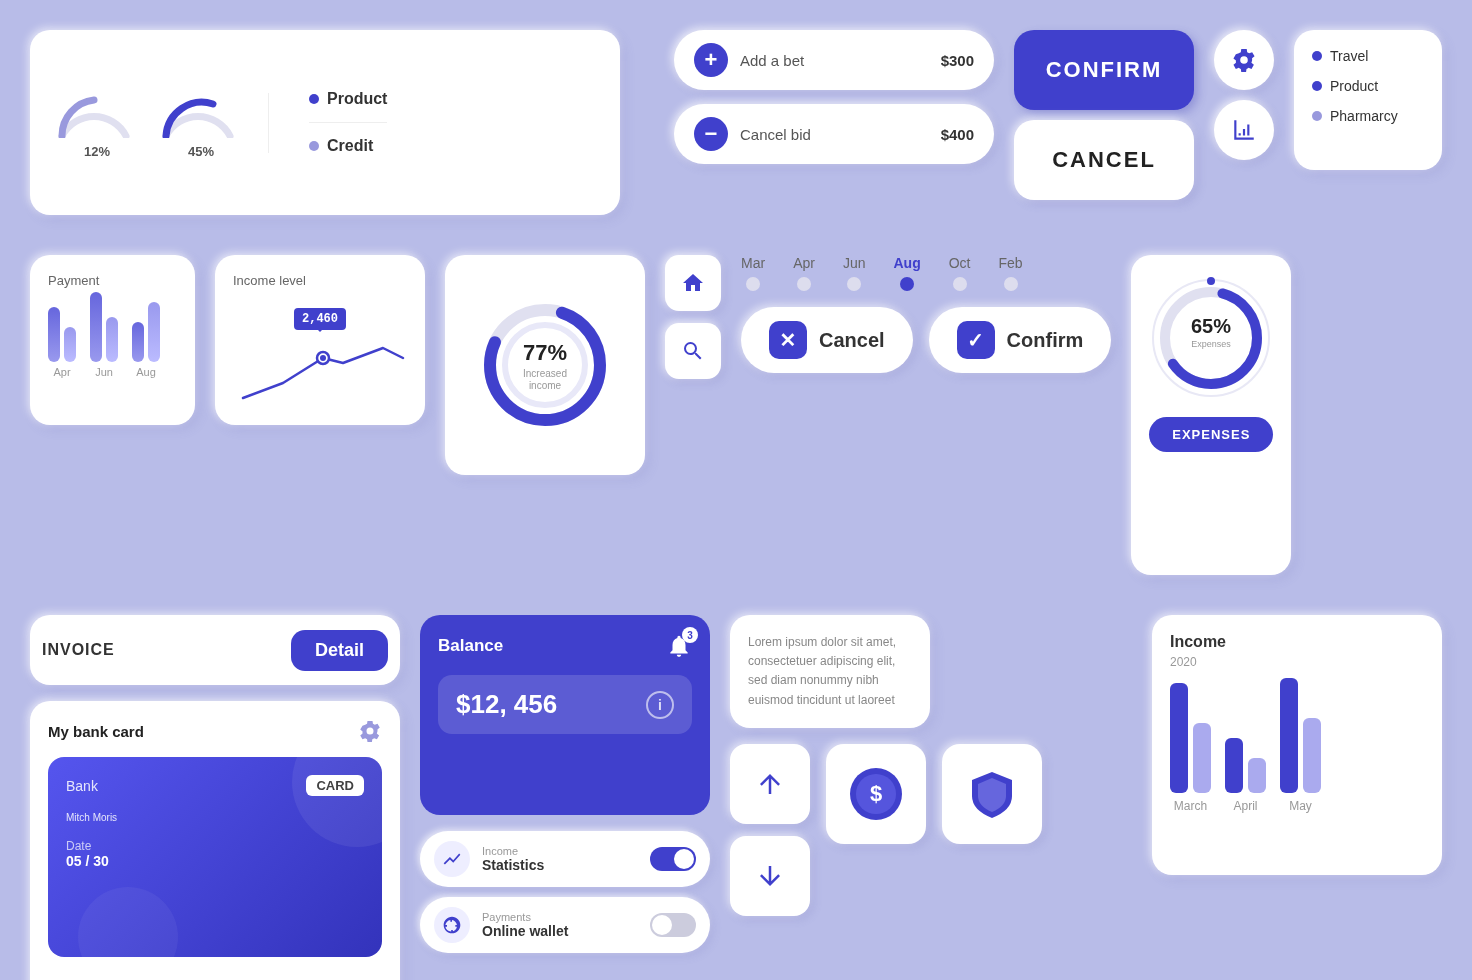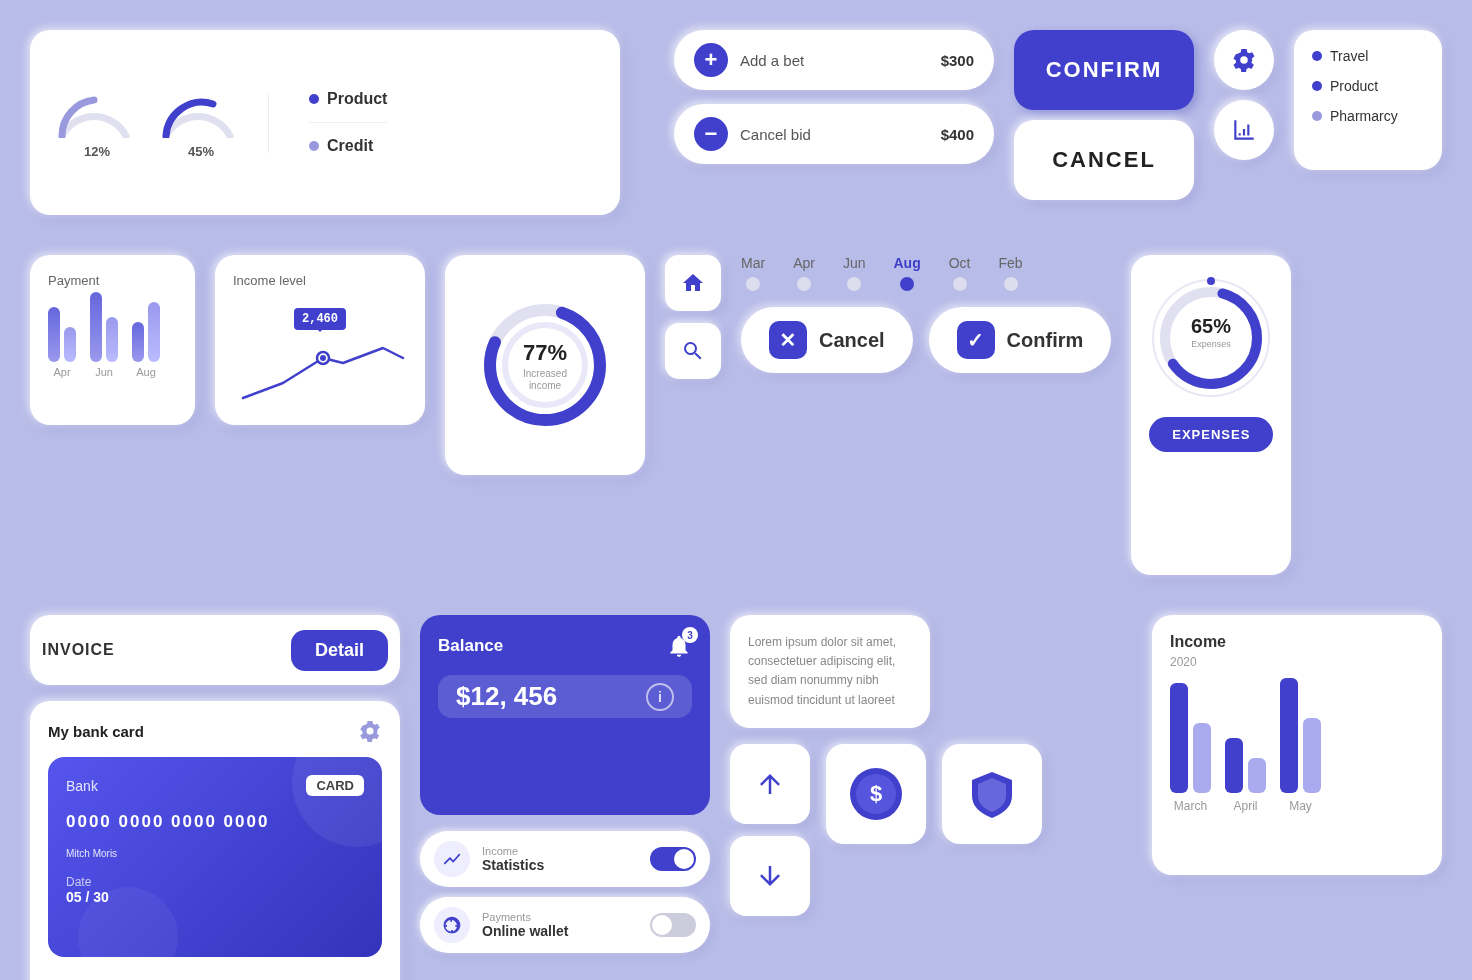--- a/index.html
+++ b/index.html
@@ -458,21 +458,21 @@
       color: #4040cc;
       border-radius: 50%;
       font-size: 10px;
       font-weight: 700;
       width: 16px; height: 16px;
       display: flex; align-items: center; justify-content: center;
     }
     .balance-amount-row {
       background: rgba(255,255,255,0.15);
       border-radius: 14px;
-      padding: 6px 18px;
+      padding: 14px 18px;
       display: flex;
       align-items: center;
       justify-content: space-between;
     }
     .balance-amount {
       font-size: 26px;
       font-weight: 800;
       color: #fff;
     }
     .info-circle {
@@ -920,23 +920,20 @@
           <span class="bank-card-title">My bank card</span>
           <svg width="24" height="24" viewBox="0 0 24 24" fill="#9999dd">
             <path d="M12 15.5A3.5 3.5 0 0 1 8.5 12 3.5 3.5 0 0 1 12 8.5a3.5 3.5 0 0 1 3.5 3.5 3.5 3.5 0 0 1-3.5 3.5m7.43-2.92c.04-.34.07-.69.07-1.08s-.03-.73-.07-1.08l2.32-1.82-2.22-3.84-2.73 1.1c-.57-.43-1.18-.8-1.86-1.07l-.41-2.91H9.47l-.41 2.91c-.68.27-1.29.64-1.86 1.07L4.47 6.76l-2.22 3.84 2.32 1.82c-.04.35-.07.69-.07 1.08s.03.73.07 1.08L2.25 16.4l2.22 3.84 2.73-1.1c.57.43 1.18.8 1.86 1.07l.41 2.91h4.44l.41-2.91c.68-.27 1.29-.64 1.86-1.07l2.73 1.1 2.22-3.84-2.3-1.82z"></path>
           </svg>
         </div>
         <div class="bank-card-inner">
           <div class="bank-row">
             <span class="bank-label">Bank</span>
             <span class="card-badge">CARD</span>
           </div>
-          <div>
-            <span class="card-number">0000 0000 0000 0000</span>
-          </div>
           <span class="card-name">Mitch Moris</span>
           <div class="card-date-row">
             <div>
               <div class="card-date-label">Date</div>
               <div class="card-date-val">05 / 30</div>
             </div>
           </div>
         </div>
       </div>
     </div>

